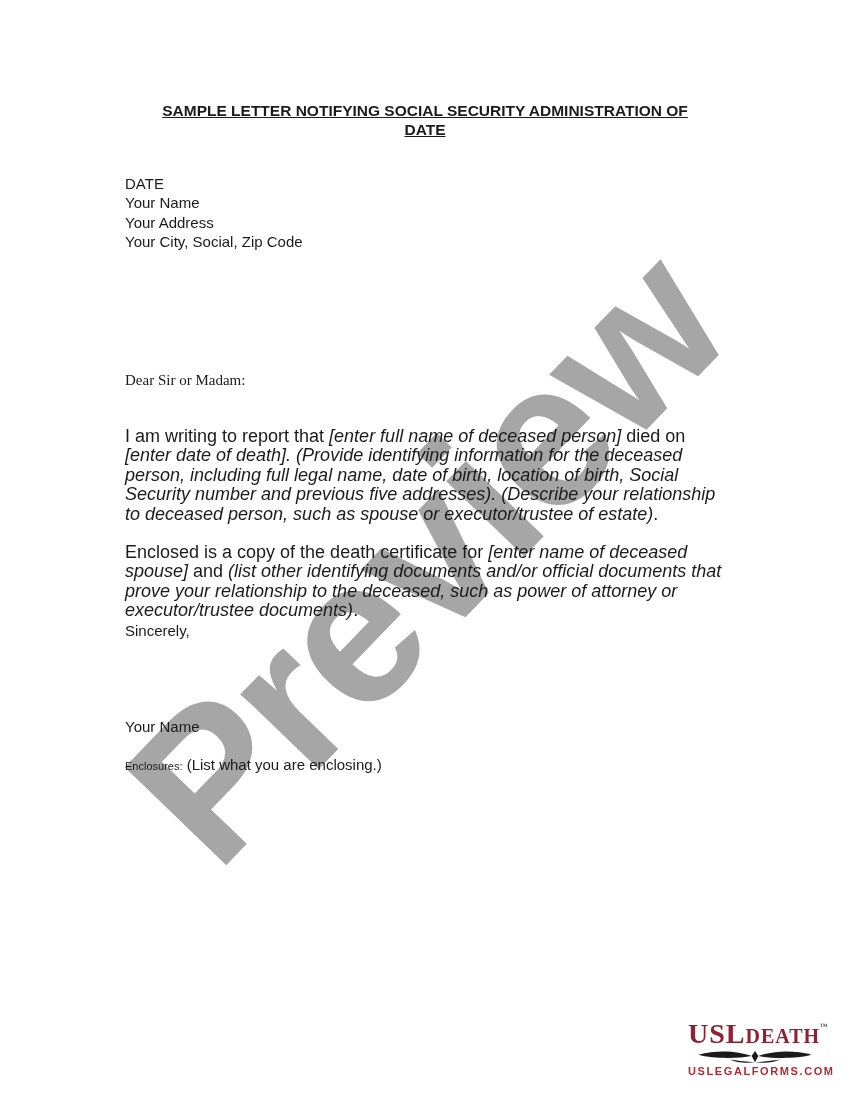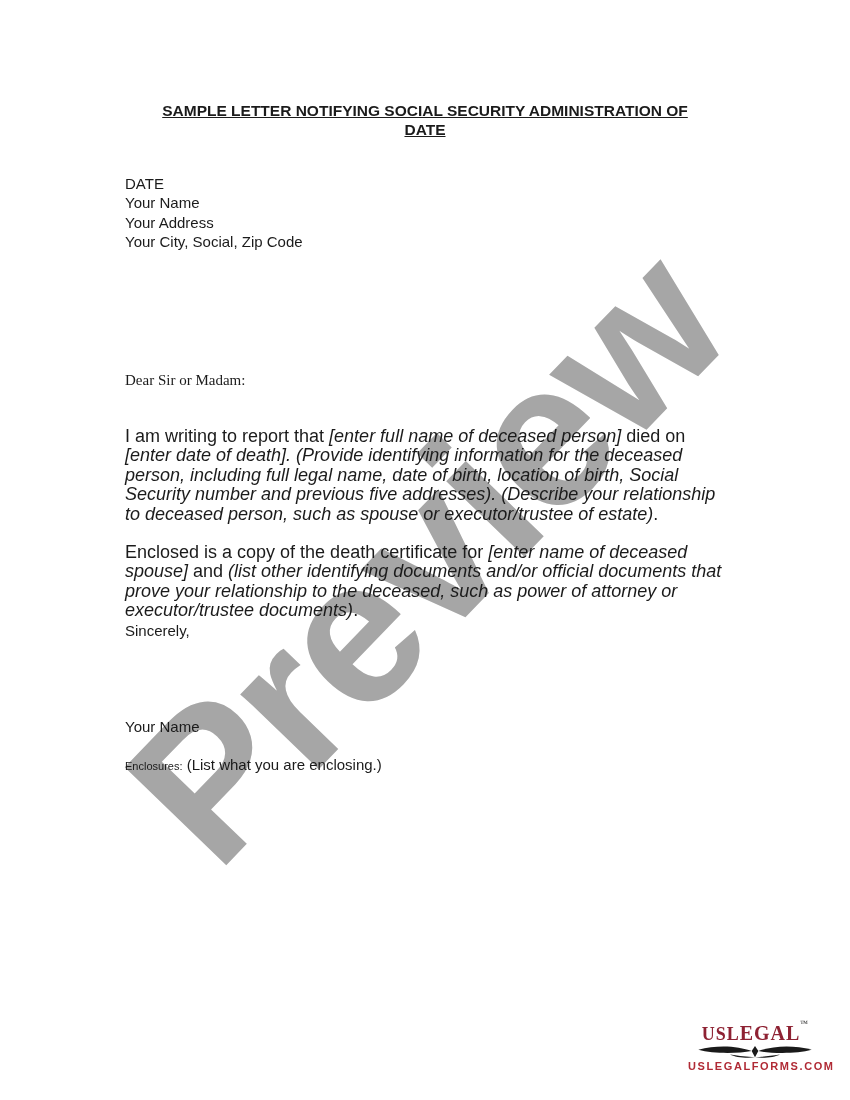--- a/index.html
+++ b/index.html
@@ -44,21 +44,21 @@
   .enclosures-label { font-size:11px; }
   
   .logo {
     position:absolute; left:688px; top:1020px; width:134px; z-index:1;
     text-align:center; line-height:1;
   }
   .logo-word {
     font-family:"Liberation Serif", serif; font-weight:600;
     color:#8e2233; letter-spacing:1px; white-space:nowrap;
   }
-  .logo-main { font-size:18px; }
+  .logo-main { font-size:28px; }
   .logo-rest { font-size:20px; }
   .logo-tm { font-size:8px; color:#555; vertical-align:14px; letter-spacing:0; }
   .logo-eagle { display:block; margin:1px auto 2px auto; }
   .logo-site {
     font-family:"Liberation Sans", sans-serif; font-weight:bold;
     font-size:11px; letter-spacing:1.6px; color:#b02a35; white-space:nowrap;
   }
 </style>
 </head>
 <body>
@@ -90,21 +90,21 @@
 
     <div class="block closing">Sincerely,</div>
 
     <div class="block signature">Your Name</div>
 
     <div class="enclosures-line"><span class="enclosures-label">Enclosures:</span><span> (List what you are enclosing.)</span></div>
 
   </div>
 
   <div class="logo">
-    <div class="logo-word"><span class="logo-main">USL</span><span class="logo-rest">EGAL</span><span class="logo-tm">™</span></div>
+    <div class="logo-word"><span class="logo-main">USL</span><span class="logo-rest">DEATH</span><span class="logo-tm">™</span></div>
     <svg class="logo-eagle" width="118" height="15" viewBox="0 0 140 18" xmlns="http://www.w3.org/2000/svg">
       <path fill="#1a1a1a" d="M2,7 C25,0.5 50,2.5 66,8.5 C50,11.5 20,12 2,7 Z"></path>
       <path fill="#1a1a1a" d="M138,7 C115,0.5 90,2.5 74,8.5 C90,11.5 120,12 138,7 Z"></path>
       <path fill="#1a1a1a" d="M66,8.5 L70,2.5 L74,8.5 L70,16 Z"></path>
       <path fill="#1a1a1a" d="M40,12.5 C52,14.5 60,15 70,16 C58,17.5 46,15.5 40,12.5 Z"></path>
       <path fill="#1a1a1a" d="M100,12.5 C88,14.5 80,15 70,16 C82,17.5 94,15.5 100,12.5 Z"></path>
     </svg>
     <div class="logo-site">USLEGALFORMS.COM</div>
   </div>
 

